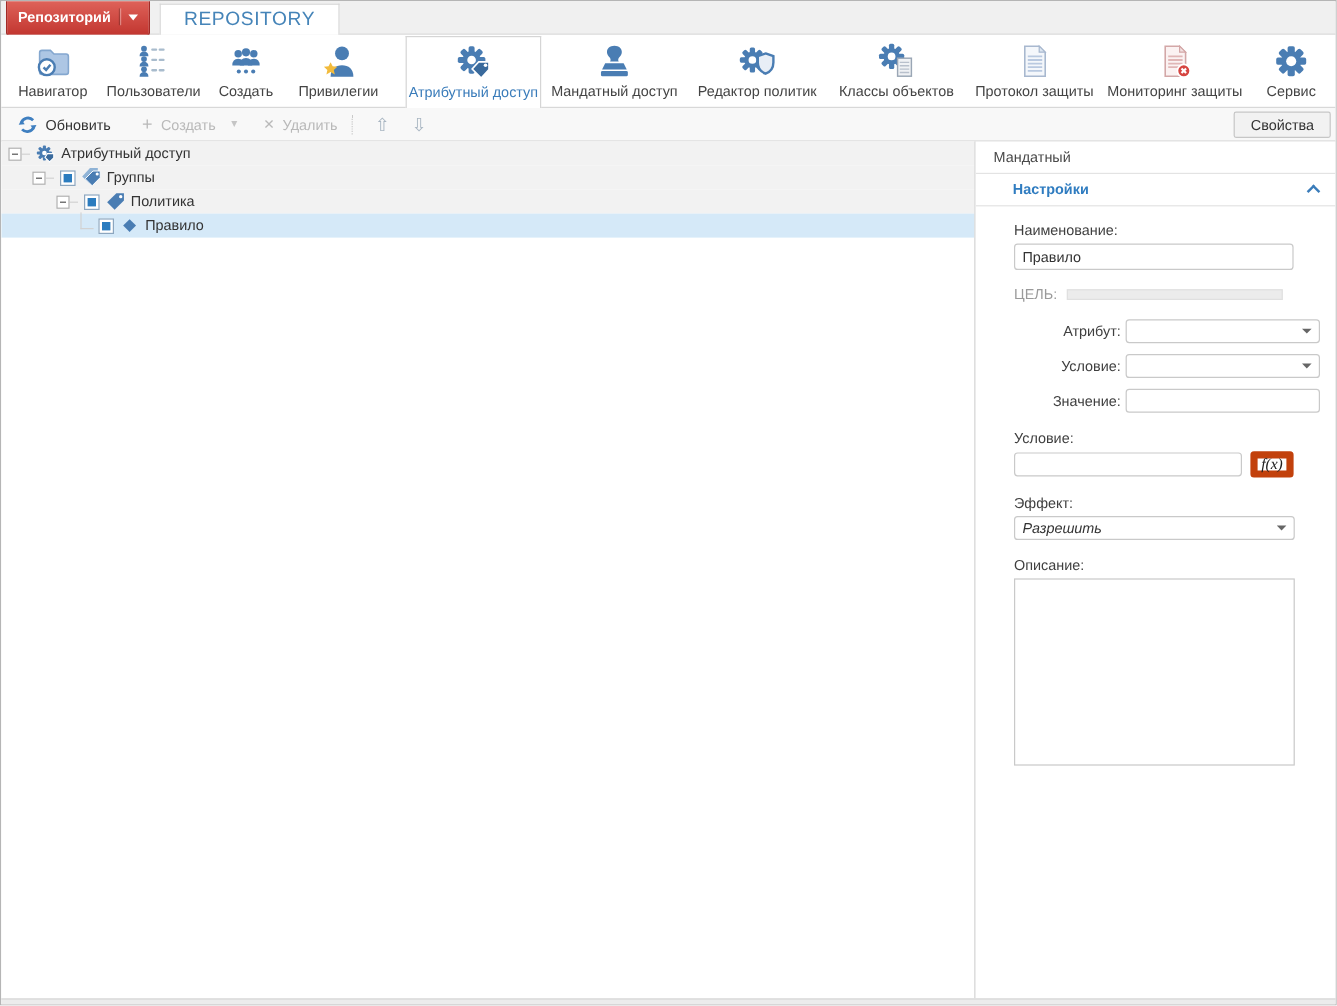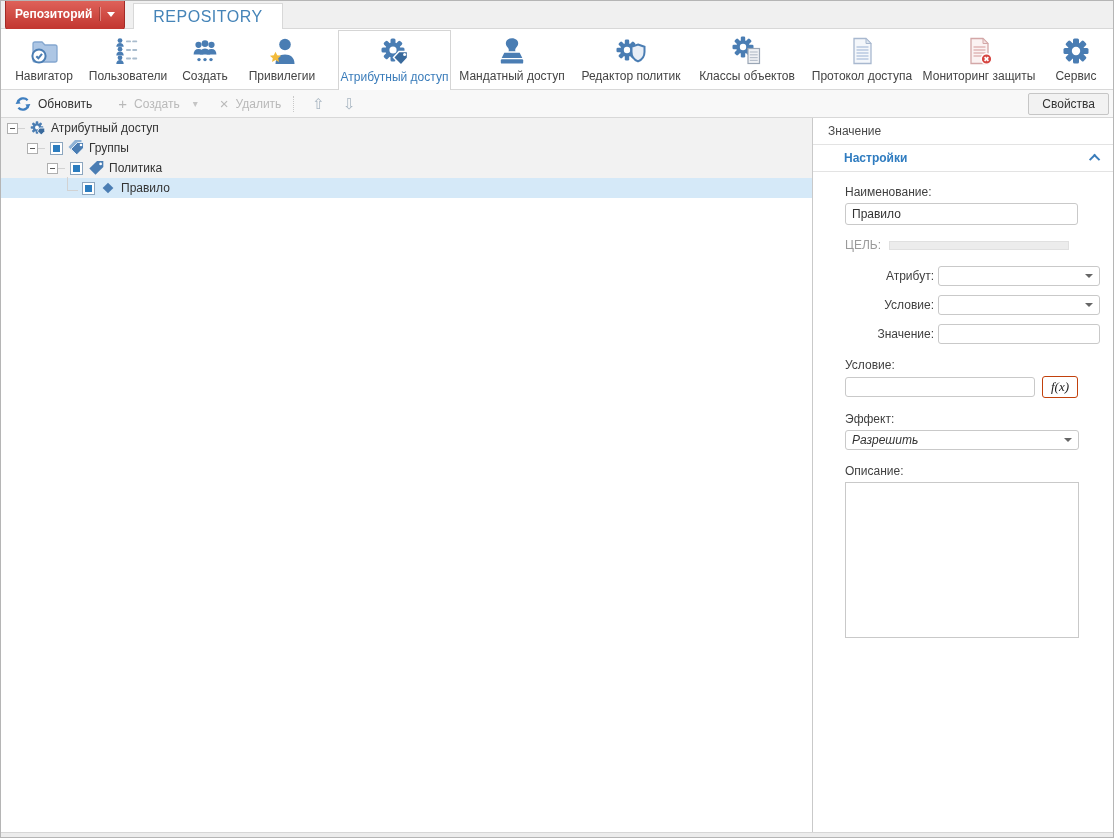--- a/index.html
+++ b/index.html
@@ -92,21 +92,21 @@
   .inline-row .lab { width:61px; text-align:right; margin-right:4px; flex:none;margin-left:28px; }
   .combo { height:20px; border:1px solid #c9c9c9; border-radius:3px; background:#fff;
            display:flex; align-items:center; padding:0 6px; cursor:default; }
   .combo .cval { flex:1; color:#333;font-style:italic; }
   .combo .carr { width:0; height:0; border-left:4px solid transparent;
                  border-right:4px solid transparent; border-top:4px solid #666; } .w234 { width:234px; }
   .sm { height:20px; width:162px; }
   .cond-block { margin-top:14px; }
   .cond-line { display:flex; align-items:center; margin-top:4px; }
   .cond-input { width:190px; height:20px; }
-  .fx-btn { margin-left:7px; width:36px; height:22px; background:#fff; border:1px solid #c2410c;
+  .fx-btn { margin-left:7px; width:36px; height:22px; background:#fff; border:6px solid #c2410c;
             border-radius:3px; font-style:italic; font-family:"Liberation Serif", serif;
             font-size:13px; color:#222; display:flex; align-items:center; justify-content:center;
             cursor:default; }
   .eff-block { margin-top:14px; }
   .desc-block { margin-top:14px; }
   .desc-area { width:234px; height:156px; border:1px solid #c9c9c9; resize:none;
                font:12px "Liberation Sans", sans-serif; padding:4px 6px; outline:none; }
 
   .statusbar { height:5px; background:#ececec; border-top:1px solid #d6d6d6; flex:none; }
 </style>
@@ -251,21 +251,21 @@
         <path d="M8 3.5 h12 l5 5 V28.5 H8 z" fill="#f4f7fb" stroke="#a8b8cf" stroke-width="1.3"></path>
         <path d="M20 3.5 v5 h5 z" fill="#dde6f1" stroke="#a8b8cf" stroke-width="1"></path>
         <g stroke="#b9c9e0" stroke-width="1.5">
           <line x1="10.5" y1="12" x2="22.5" y2="12"></line>
             <line x1="10.5" y1="15" x2="22.5" y2="15"></line>
           <line x1="10.5" y1="18" x2="22.5" y2="18"></line>
             <line x1="10.5" y1="21" x2="22.5" y2="21"></line>
           <line x1="10.5" y1="24" x2="22.5" y2="24"></line>
         </g>
       </svg>
-      <div class="rib-label">Протокол доступа</div>
+      <div class="rib-label">Протокол защиты</div>
     </div>
 
     <div class="rib-item" style="left:918px;width:120px">
       <svg class="rib-icon" width="32" height="32" viewBox="0 0 32 32">
         <path d="M8 3.5 h12 l5 5 V28.5 H8 z" fill="#fbf2f2" stroke="#d3a7a7" stroke-width="1.3"></path>
         <path d="M20 3.5 v5 h5 z" fill="#f3e1e1" stroke="#d3a7a7" stroke-width="1"></path>
         <g stroke="#e0b6b6" stroke-width="1.5">
           <line x1="10.5" y1="12" x2="22.5" y2="12"></line>
             <line x1="10.5" y1="15" x2="22.5" y2="15"></line>
           <line x1="10.5" y1="18" x2="22.5" y2="18"></line>
@@ -370,21 +370,21 @@
         <span class="lconn"></span>
         <span class="cbx"></span>
         <svg class="tree-ico" width="16" height="16" viewBox="0 0 16 16">
           <rect x="4.2" y="4.2" width="7.6" height="7.6" fill="#4a7db3" transform="rotate(45 8 8)"></rect>
         </svg>
         <span class="tree-label">Правило</span>
       </div>
     </div>
 
     <div class="props-panel">
-      <div class="save-row">Значение</div>
+      <div class="save-row">Мандатный</div>
 
       <div class="section-hd">
         <span class="ttl">Настройки</span>
         <span class="chev"></span>
       </div>
 
       <div class="form">
 
         <label class="fld-label">Наименование:</label>
         <input class="txt" type="text" value="Правило" style="">

